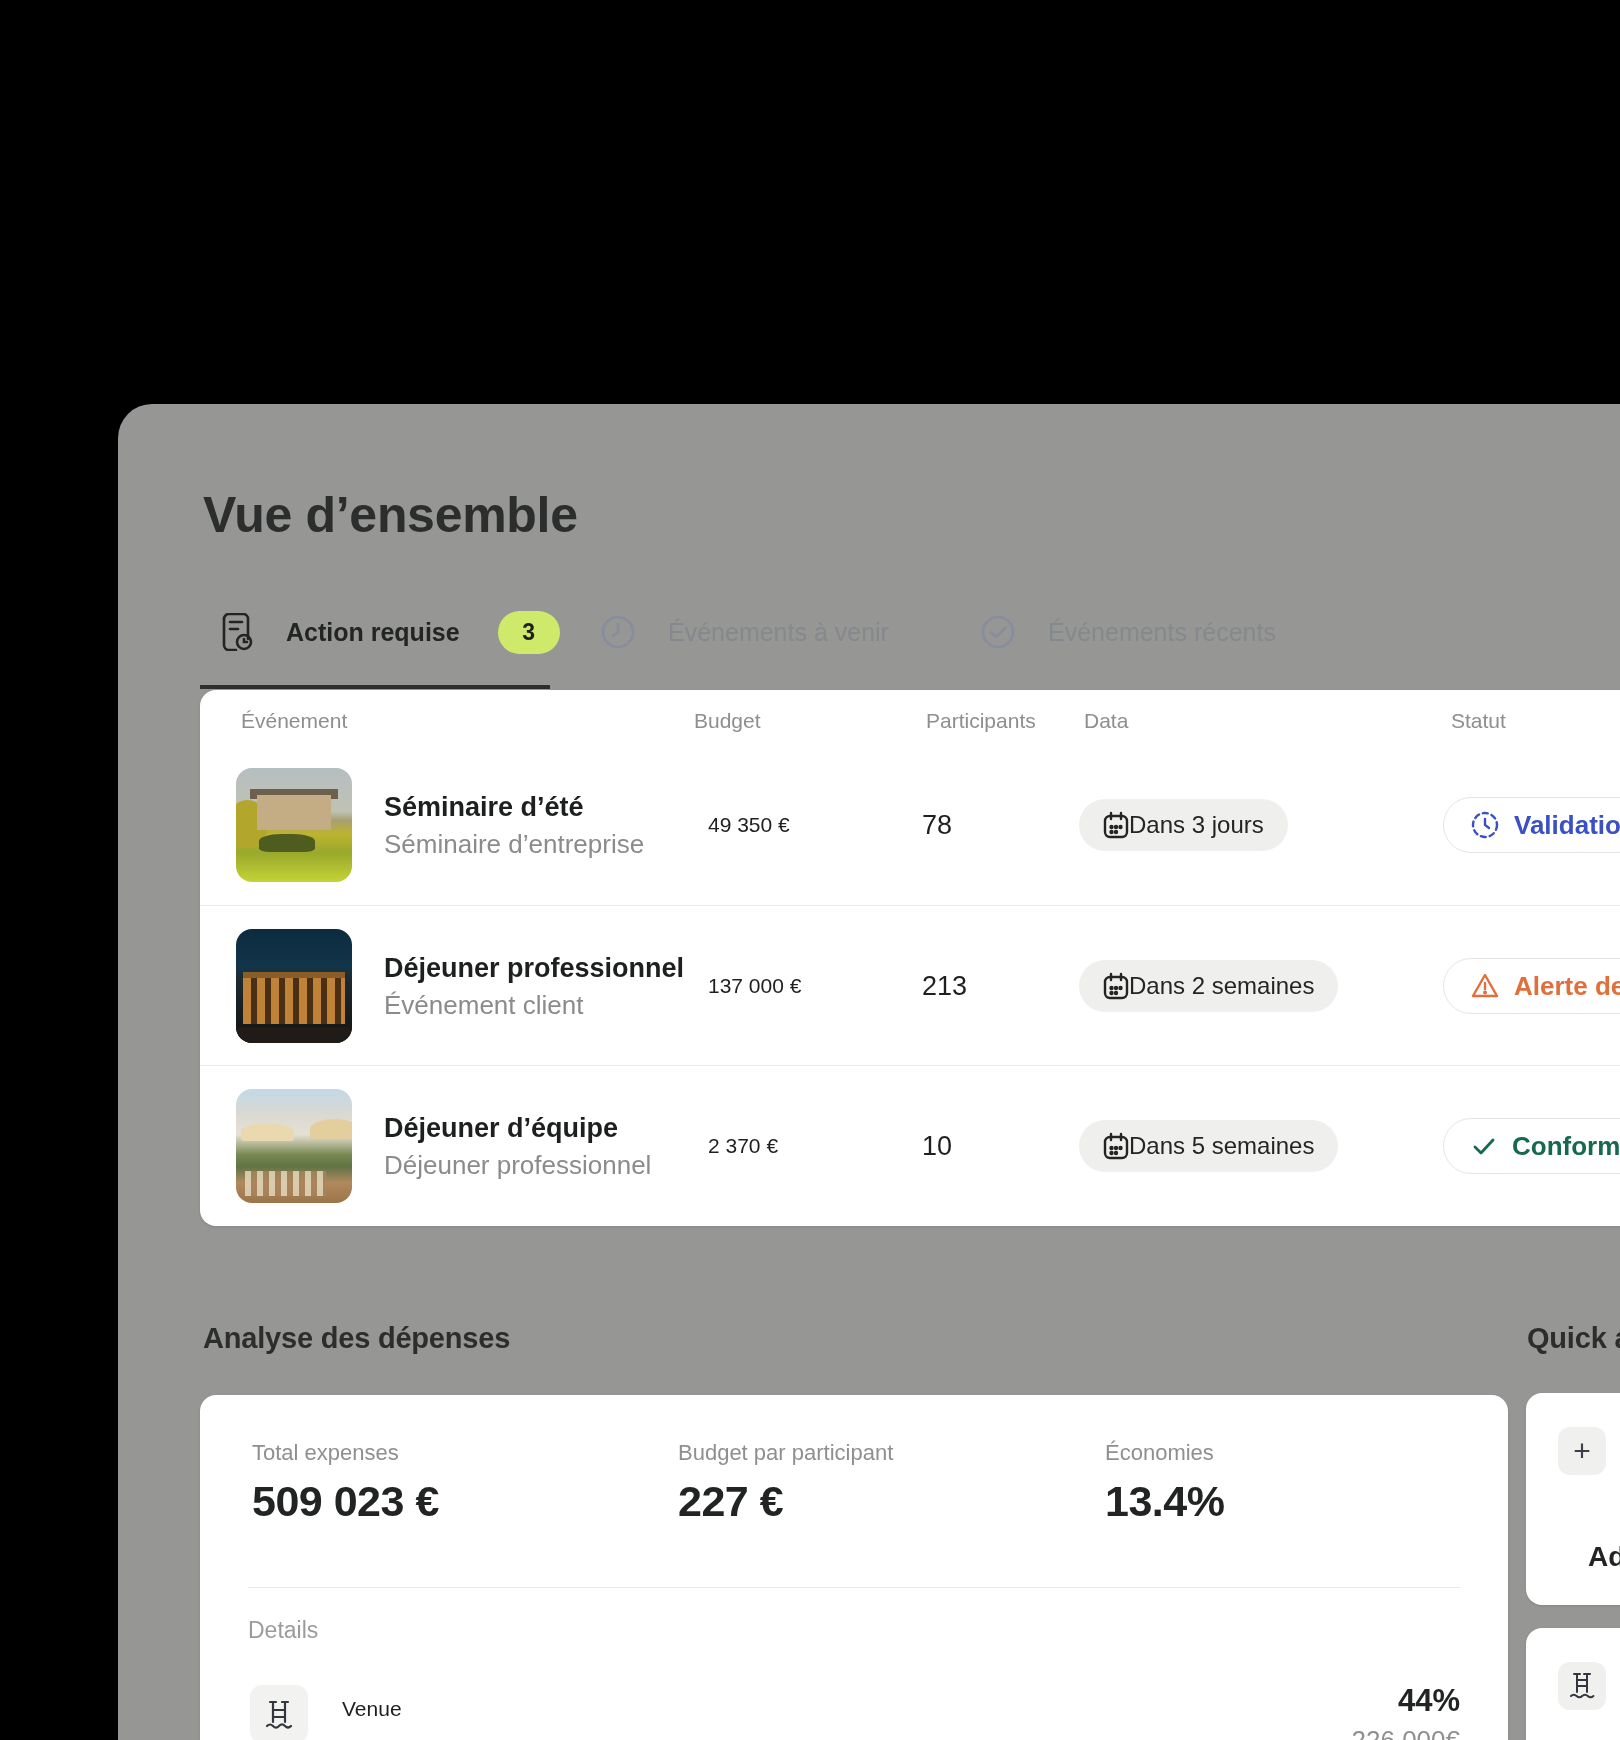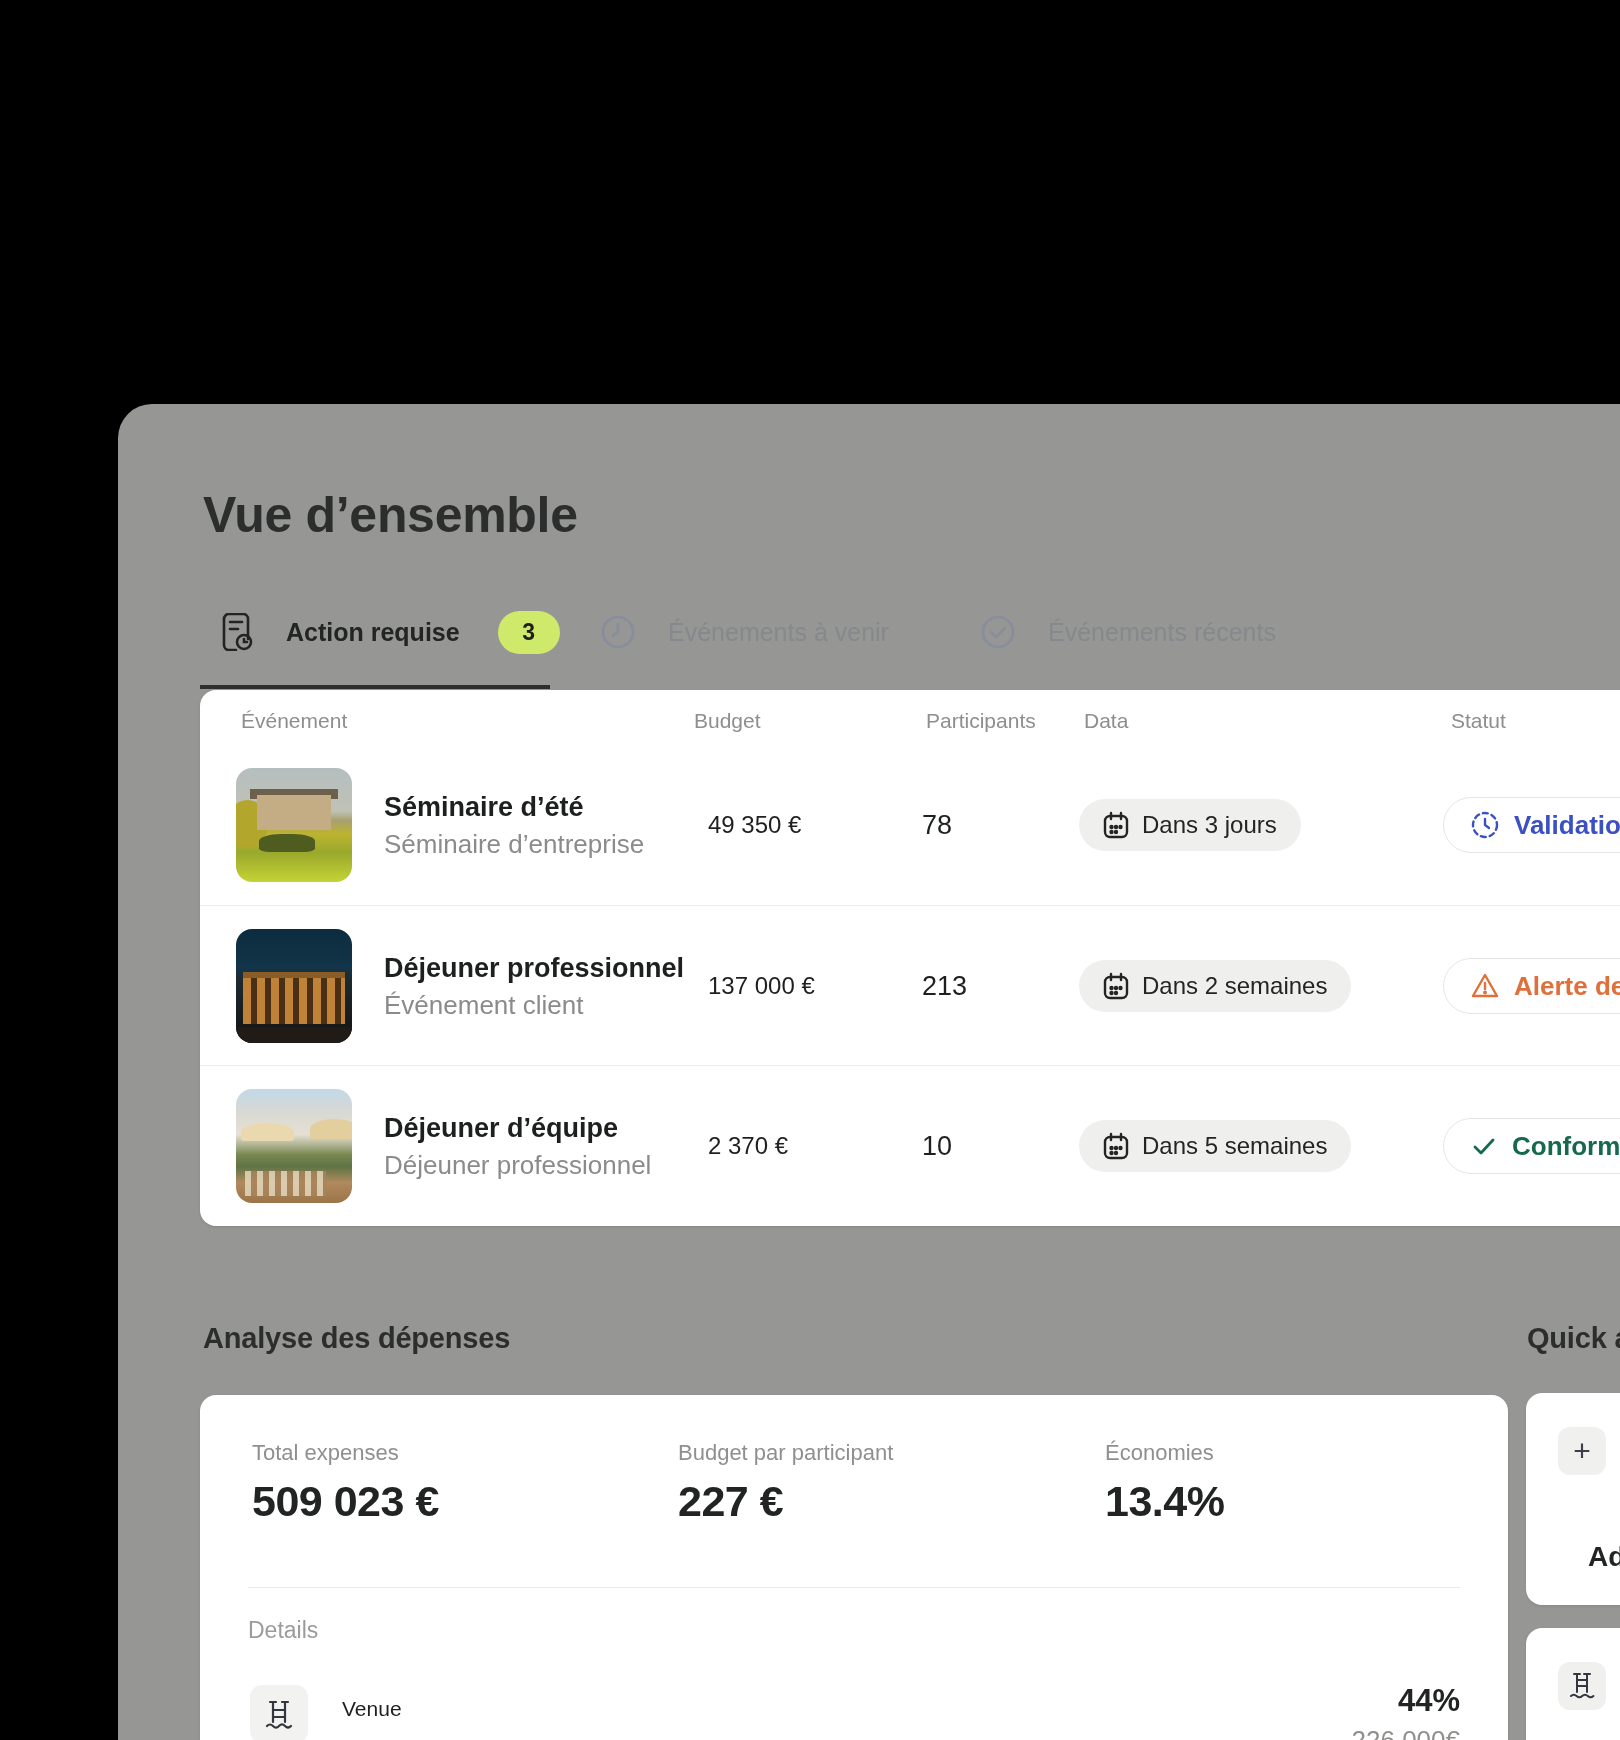--- a/index.html
+++ b/index.html
@@ -30,24 +30,24 @@
   .thead{position:absolute;left:0;top:0;width:100%;height:55px;font-size:21px;color:#8e8e8c;}
   .thead span{position:absolute;top:19px;}
   .c-event{left:41px;} .c-budget{left:494px;} .c-part{left:726px;} .c-data{left:884px;} .c-status{left:1251px;}
   .trow{position:absolute;left:0;width:100%;height:160px;cursor:pointer;}
   .trow.r0{top:55px;} .trow.r1{top:215px;border-top:1px solid #ececeb;} .trow.r2{top:375px;border-top:1px solid #ececeb;}
   .cell{position:absolute;top:50%;transform:translateY(-50%);}
   .thumb{left:36px;width:116px;height:114px;border-radius:16px;overflow:hidden;}
   .titles{left:184px;}
   .row-title{font-size:27px;font-weight:600;color:#1e201f;line-height:38px;white-space:nowrap;}
   .row-sub{font-size:26px;color:#8b8c8a;line-height:36px;white-space:nowrap;}
-  .budget{left:508px;font-size:24px;color:#1e201f;white-space:nowrap;}
+  .budget{left:508px;font-size:21px;color:#1e201f;white-space:nowrap;}
   .part{left:722px;font-size:27px;color:#1e201f;}
   .date-chip{left:879px;height:52px;background:#efefee;border-radius:26px;display:flex;
-             align-items:center;gap:13px;padding:0 24px;font-size:24px;color:#232524;white-space:nowrap;}
+             align-items:center;padding:0 24px;font-size:24px;color:#232524;white-space:nowrap;}
   .status-pill{left:1243px;width:430px;height:56px;background:#fff;border:1px solid #e5e5e3;
                border-radius:28px;display:flex;align-items:center;gap:14px;padding:0 26px;
                font-size:26px;font-weight:600;white-space:nowrap;box-sizing:border-box;}
   .status-info{color:#3a50c3;} .status-warning{color:#df6f3b;} .status-success{color:#17694d;}
 
   
   .th-villa{background:linear-gradient(180deg,#b5bec0 0%,#c0c2b4 38%,#a8a06f 46%,#bcb42f 58%,#9aa82c 74%,#c4d336 100%);position:relative;}
   .th-villa .bld{position:absolute;left:18%;top:24%;width:64%;height:30%;background:#c4ad85;}
   .th-villa .roof{position:absolute;left:12%;top:18%;width:76%;height:9%;background:#6d5f4e;}
   .th-villa .tree{position:absolute;left:-8%;top:28%;width:36%;height:42%;background:#b3a62c;border-radius:50%;}

